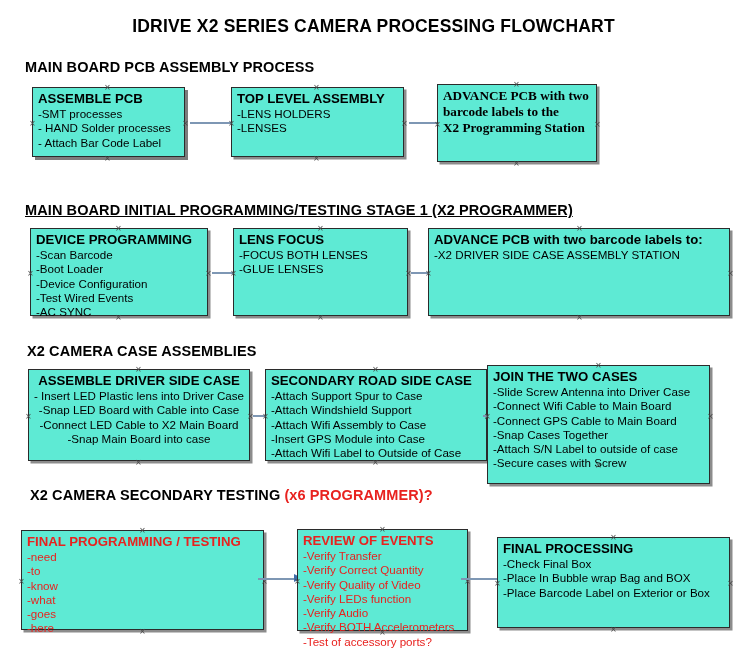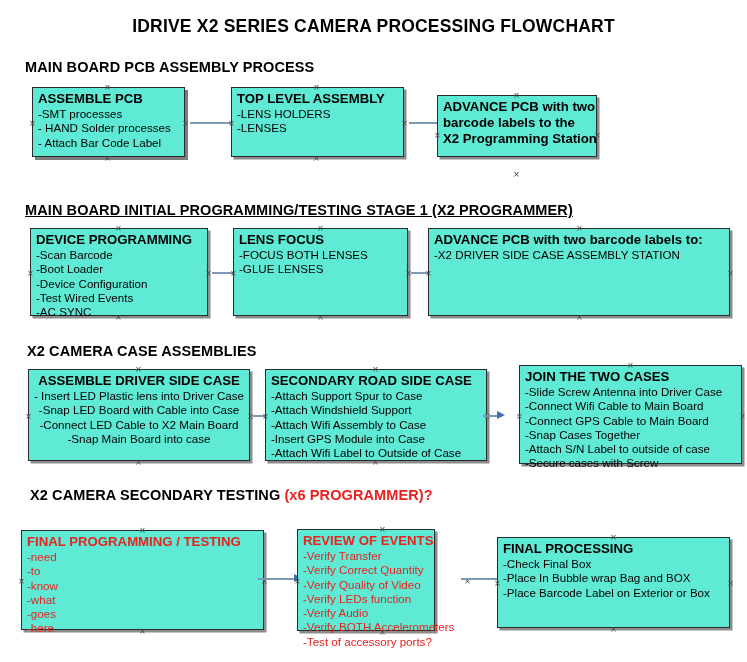--- a/index.html
+++ b/index.html
@@ -100,21 +100,21 @@
     <span class="hx" style="left:80px;top:66px;"></span>
     <span class="hx" style="left:-5px;top:31px;"></span>
     <span class="hx" style="left:168px;top:31px;"></span>
   </div>
 
   <div class="arrow" style="left:409px;top:118px;width:55px;">
     <span class="shaft"></span>
       <span class="head"></span>
   </div>
 
-  <div class="box" style="left:437px;top:95px;width:160px;height:62px;">
+  <div class="box" style="left:437px;top:84px;width:160px;height:78px;font-family:Liberation Serif, serif;">
     <div class="bt">ADVANCE PCB with two</div>
     <div class="bt">barcode labels to the</div>
     <div class="bt"> X2 Programming Station</div>
     <span class="hx" style="left:74px;top:-5px;"></span>
     <span class="hx" style="left:74px;top:74px;"></span>
     <span class="hx" style="left:-5px;top:35px;"></span>
     <span class="hx" style="left:155px;top:35px;"></span>
   </div>
 
   <div class="section-head" style="left:25px;top:202px;text-decoration:underline;">
@@ -195,21 +195,21 @@
     <span class="hx" style="left:105px;top:88px;"></span>
     <span class="hx" style="left:-5px;top:42px;"></span>
     <span class="hx" style="left:217px;top:42px;"></span>
   </div>
 
   <div class="arrow" style="left:483px;top:411px;width:22px;">
     <span class="shaft"></span>
       <span class="head"></span>
   </div>
 
-  <div class="box" style="left:487px;top:365px;width:223px;height:99px;margin-left:32px;">
+  <div class="box" style="left:487px;top:365px;width:223px;height:119px;">
     <div class="bt">JOIN THE TWO CASES</div>
     <div class="bl">-Slide Screw Antenna into Driver Case</div>
     <div class="bl">-Connect Wifi Cable to Main Board</div>
     <div class="bl">-Connect GPS Cable to Main Board</div>
     <div class="bl">-Snap Cases Together</div>
     <div class="bl">-Attach S/N Label to outside of case</div>
     <div class="bl">-Secure cases with Screw</div>
     <span class="hx" style="left:106px;top:-5px;"></span>
     <span class="hx" style="left:106px;top:95px;"></span>
     <span class="hx" style="left:-5px;top:46px;"></span>
@@ -232,21 +232,21 @@
     <span class="hx" style="left:116px;top:96px;"></span>
     <span class="hx" style="left:-5px;top:46px;"></span>
     <span class="hx" style="left:238px;top:46px;"></span>
   </div>
 
   <div class="arrow" style="left:258px;top:574px;width:44px;">
     <span class="shaft"></span>
       <span class="head"></span>
   </div>
 
-  <div class="box red" style="left:297px;top:529px;width:138px;height:102px;">
+  <div class="box red" style="left:297px;top:529px;width:171px;height:102px;">
     <div class="bt">REVIEW OF EVENTS</div>
     <div class="bl">-Verify Transfer</div>
     <div class="bl">-Verify Correct Quantity</div>
     <div class="bl">-Verify Quality of Video</div>
     <div class="bl">-Verify LEDs function</div>
     <div class="bl">-Verify Audio</div>
     <div class="bl">-Verify BOTH Accelerometers</div>
     <div class="bl">-Test of accessory ports?</div>
     <span class="hx" style="left:80px;top:-5px;"></span>
     <span class="hx" style="left:80px;top:98px;"></span>

